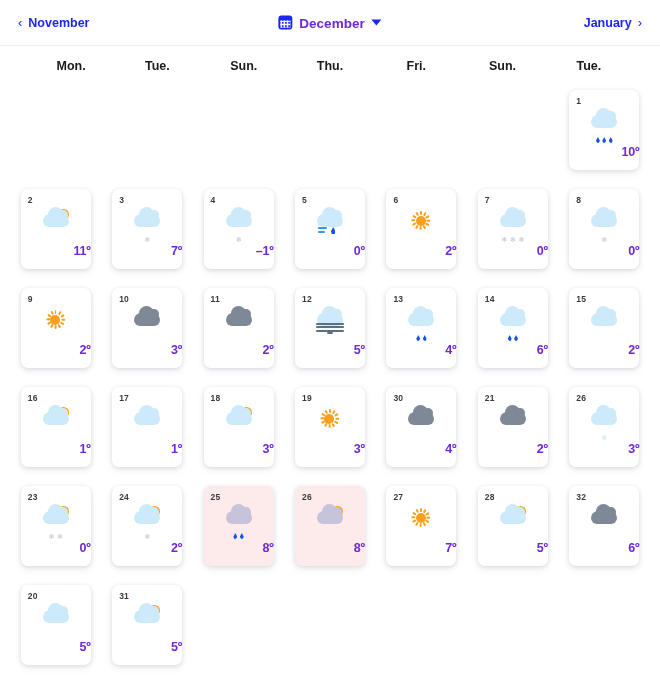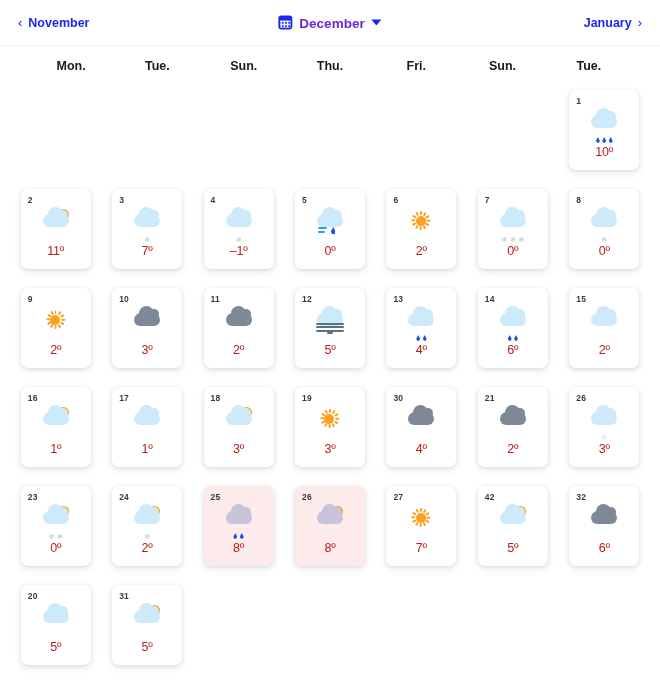--- a/index.html
+++ b/index.html
@@ -130,24 +130,24 @@
   .icon-wrap {
     margin-top: 20px;
     width: 40px;
     height: 28px;
     position: relative;
   }
   .temp {
     position: absolute;
     bottom: 11px;
     left: 0; right: 0;
-    text-align: center;
+    text-align: right;
     font-size: 12.5px;
-    font-weight: 400;
-    color: #b91c1c;
+    font-weight: 700;
+    color: #6d28d9;
     letter-spacing: -.2px;
   }
 
   .cloud {
     position: absolute;
     width: 26px; height: 13px;
     left: 7px; top: 5px;
     background: #cdeafb;
     border-radius: 8px 8px 7px 7px;
   }
@@ -616,21 +616,21 @@
             <div class="ray" style="transform:rotate(270deg)"></div>
             <div class="ray" style="transform:rotate(300deg)"></div>
             <div class="ray" style="transform:rotate(330deg)"></div>
           </div>
         </div>
         <div class="temp">7º</div>
       </div>
     </div>
     <div class="cell">
       <div class="card">
-        <div class="daynum">42</div>
+        <div class="daynum">28</div>
         <div class="icon-wrap">
           <div class="sun-disc"></div>
           <div class="cloud "></div>
         </div>
         <div class="temp">5º</div>
       </div>
     </div>
     <div class="cell">
       <div class="card">
         <div class="daynum">32</div>

